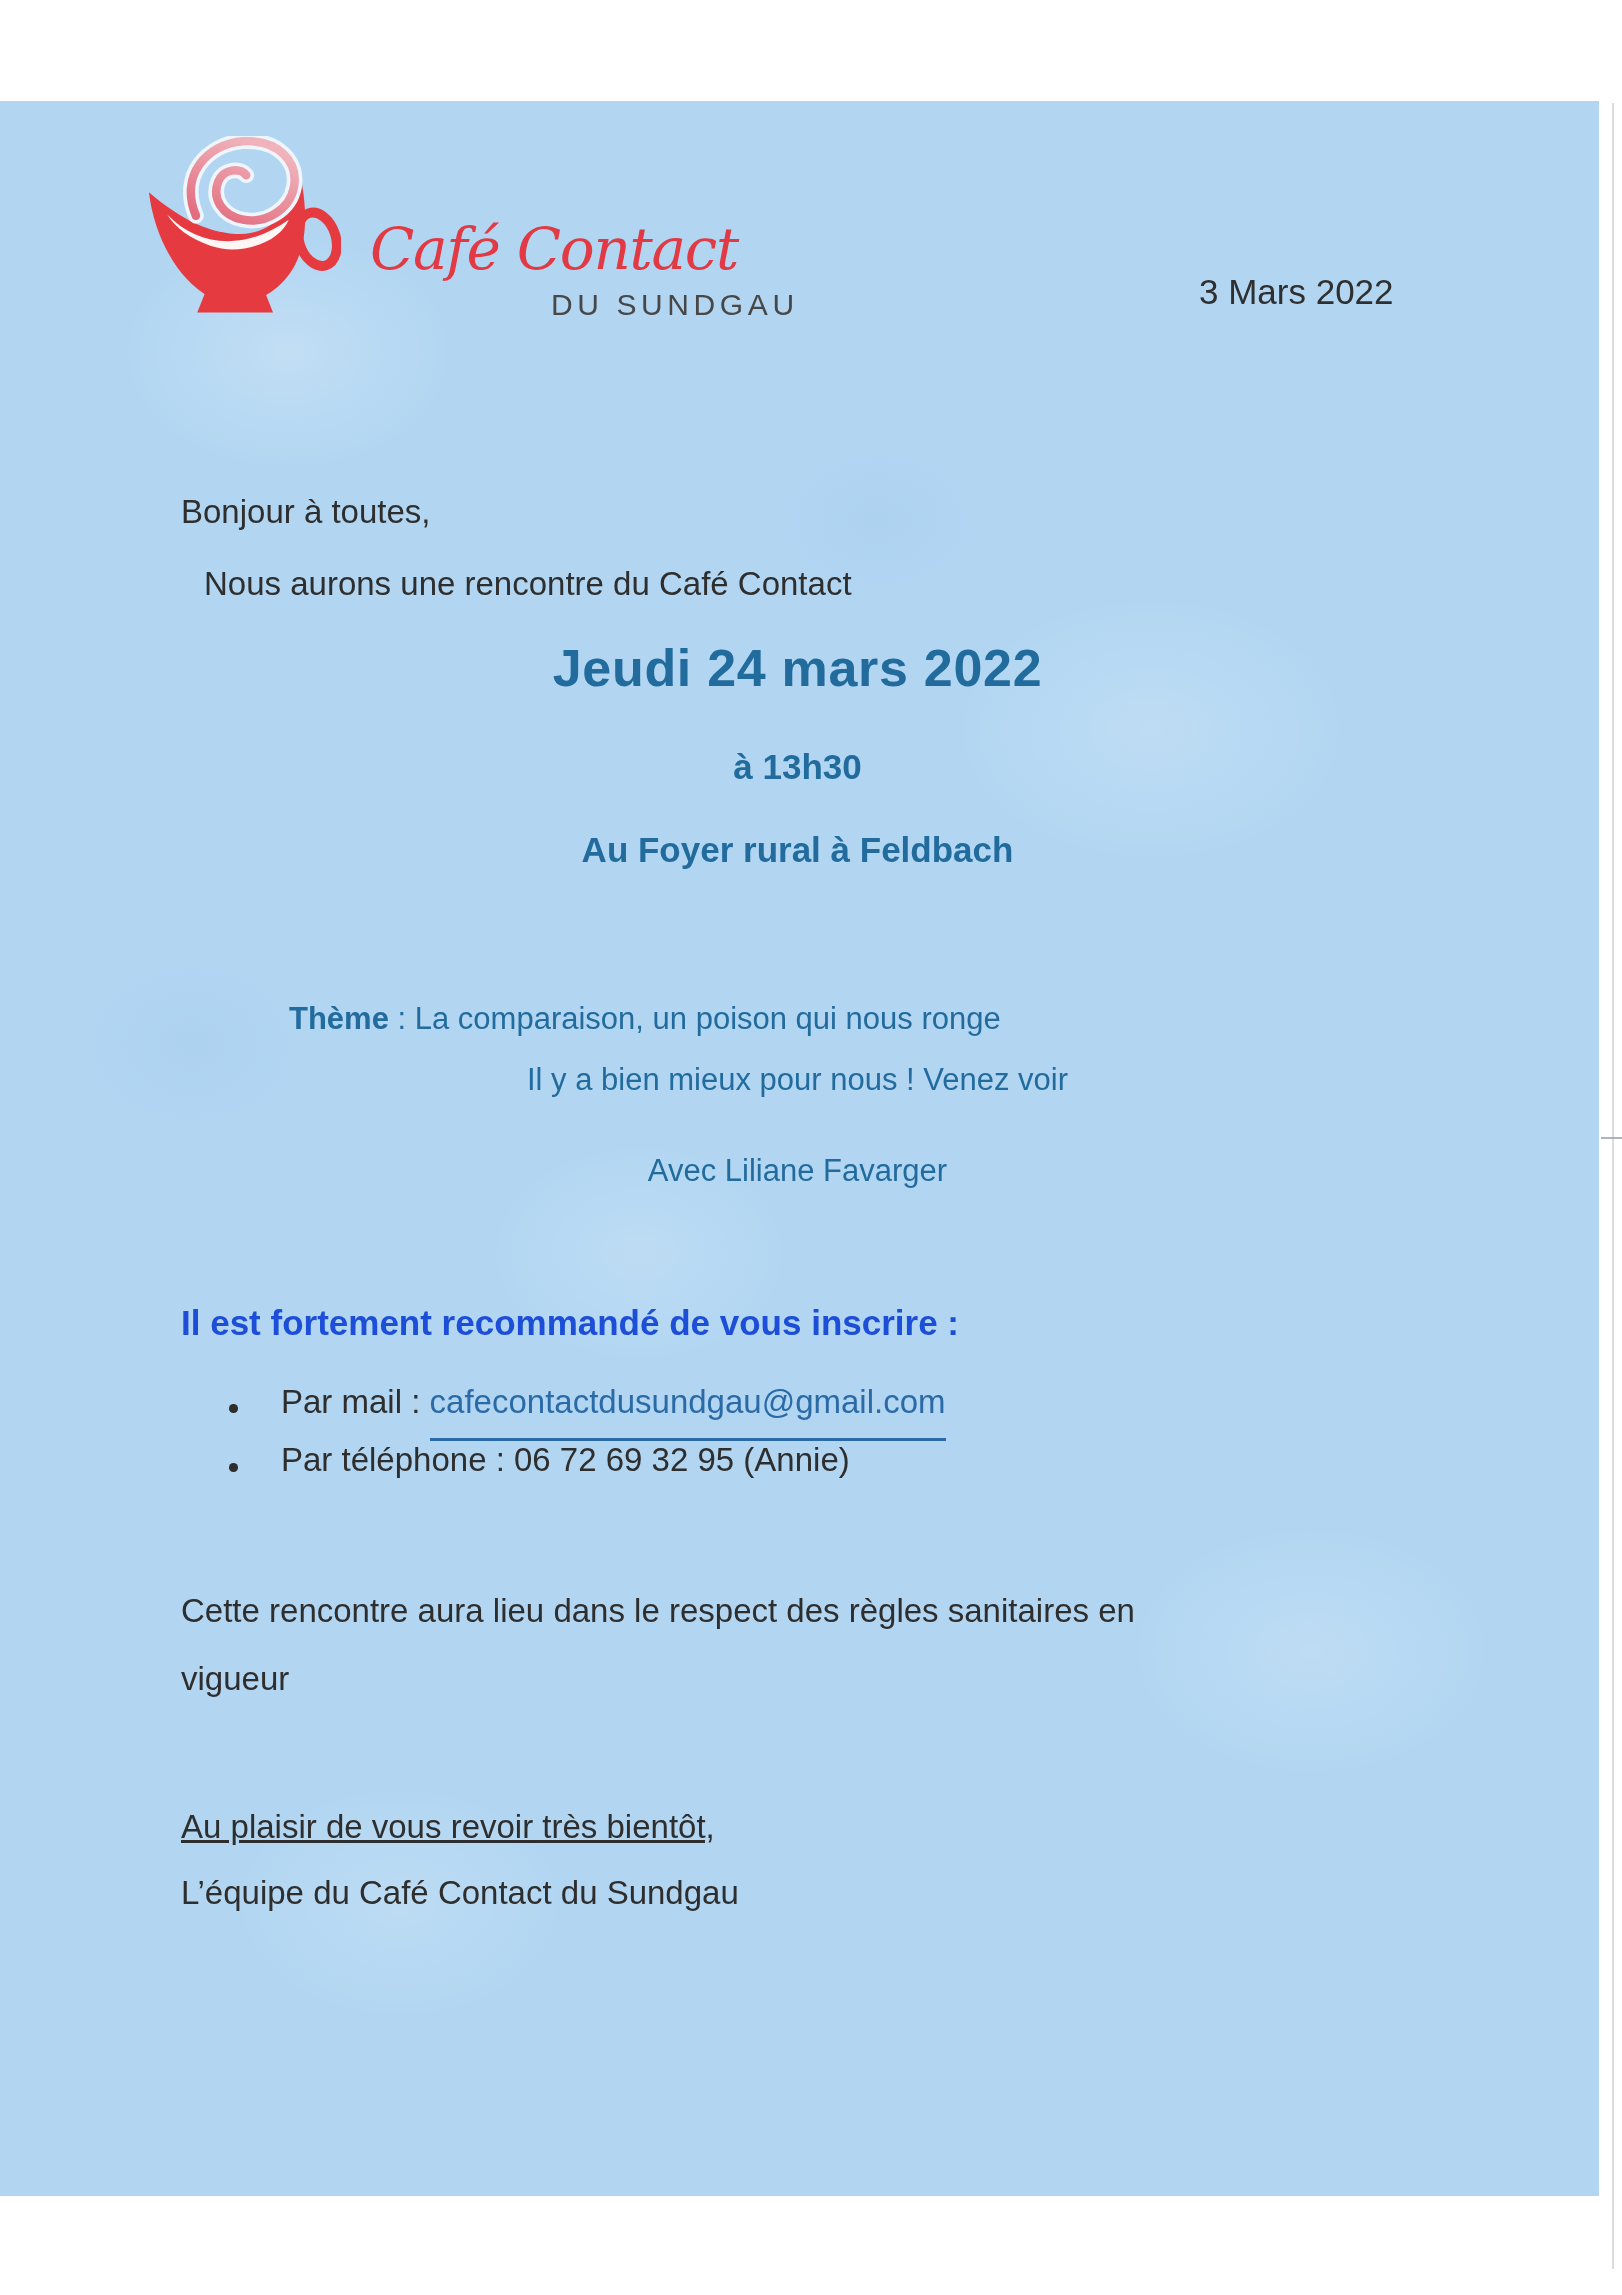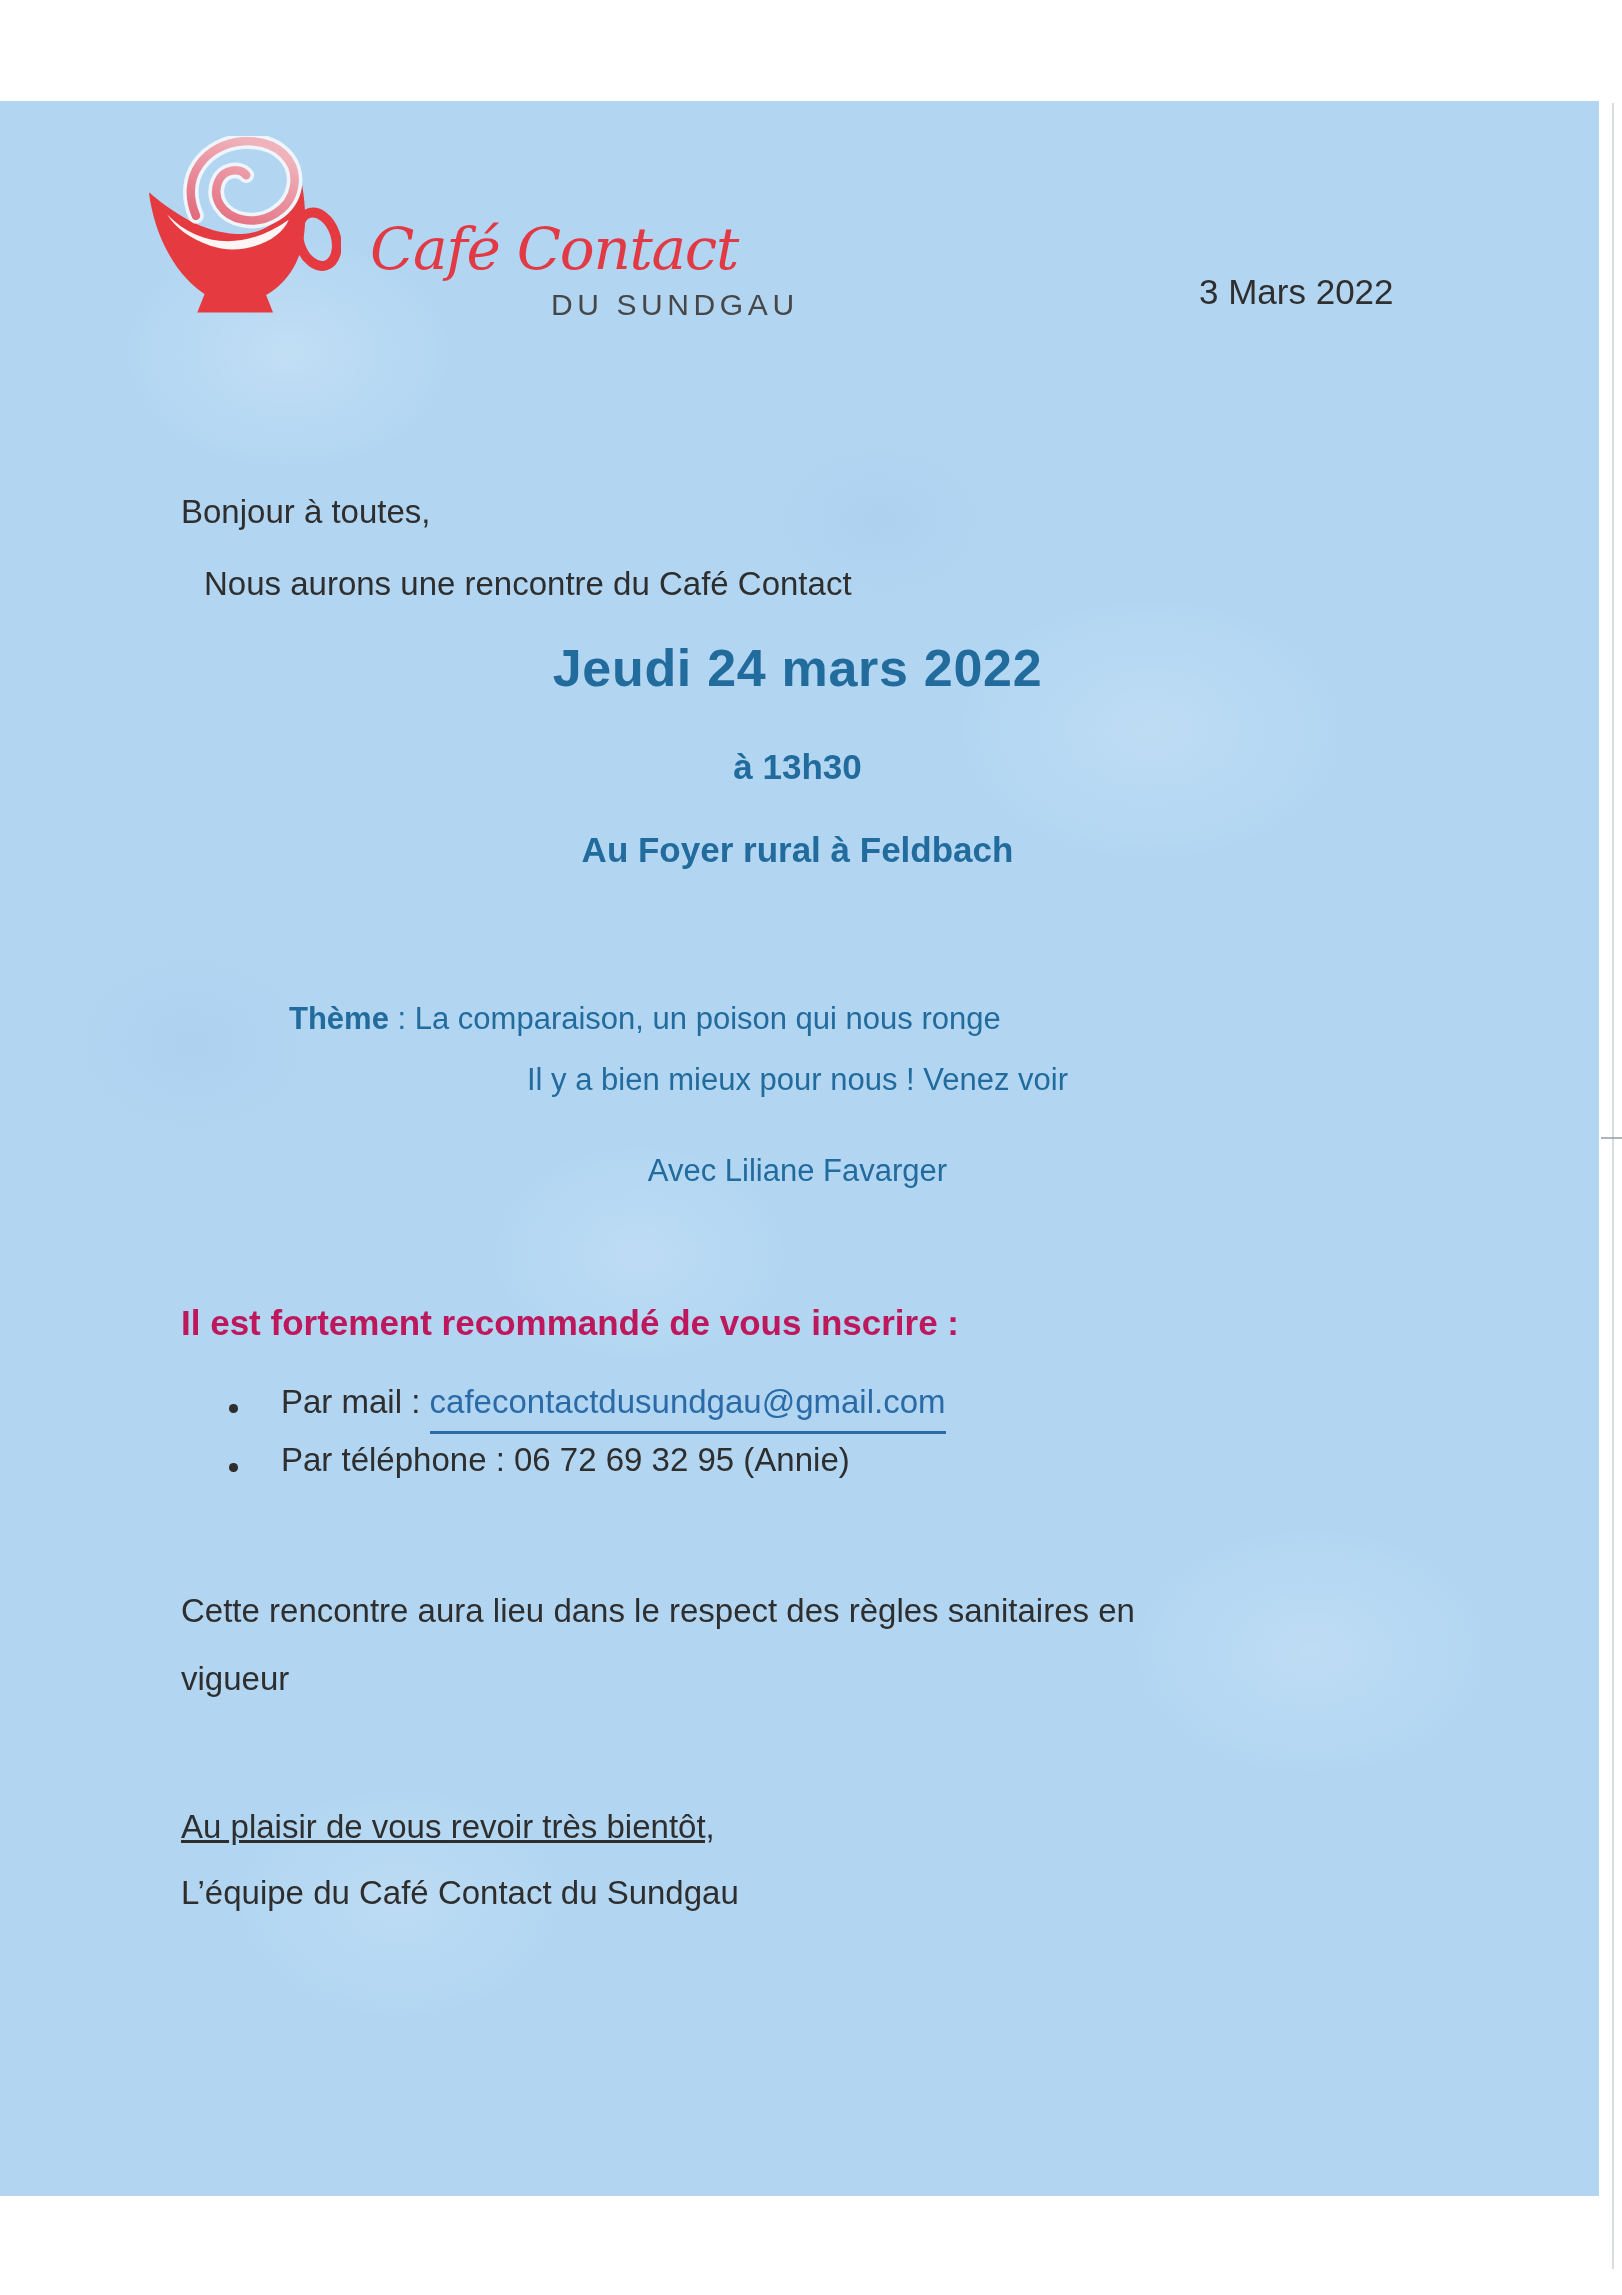--- a/index.html
+++ b/index.html
@@ -19,23 +19,23 @@
   .scan-tick{position:absolute;left:1601px;top:1137px;width:22px;height:2px;background:#9aa2a8;opacity:.8;}
 
   .abs{position:absolute;}
   .col{position:absolute;left:181px;width:1233px;}
   .center{text-align:center;}
   .body-text{font-size:33px;color:#2e2e2e;line-height:1.2;}
   .bold{font-weight:bold;}
   .event-date{font-size:52px;font-weight:bold;color:#226b9d;letter-spacing:0.7px;}
   .sub-blue{font-size:35px;font-weight:bold;color:#226b9d;}
   .theme-line{font-size:31px;color:#226b9d;line-height:1.2;}
-  .register{font-size:35px;font-weight:bold;color:#be185d;}
+  .register{font-size:35px;font-weight:bold;color:#1d4ed8;}
   .bullet-dot{position:absolute;width:8.5px;height:8.5px;border-radius:50%;background:#2e2e2e;}
-  .mail-link{color:#2a6aa6;text-decoration:none;border-bottom:3.3px solid #2a6aa6;padding-bottom:11px;margin-left:9.2px;}
+  .mail-link{color:#2a6aa6;text-decoration:none;border-bottom:3.3px solid #2a6aa6;padding-bottom:18px;margin-left:9.2px;}
   .brand-script{font-family:"DejaVu Serif",serif;font-style:italic;font-size:58px;color:#e23a44;
         line-height:1;letter-spacing:-1.3px;white-space:nowrap;}
   .brand-sub{font-size:30px;letter-spacing:4.6px;color:#474747;white-space:nowrap;}
   .date{font-size:35px;color:#2f2f2f;}
 </style>
 </head>
 <body>
 
 <div class="page">
 

